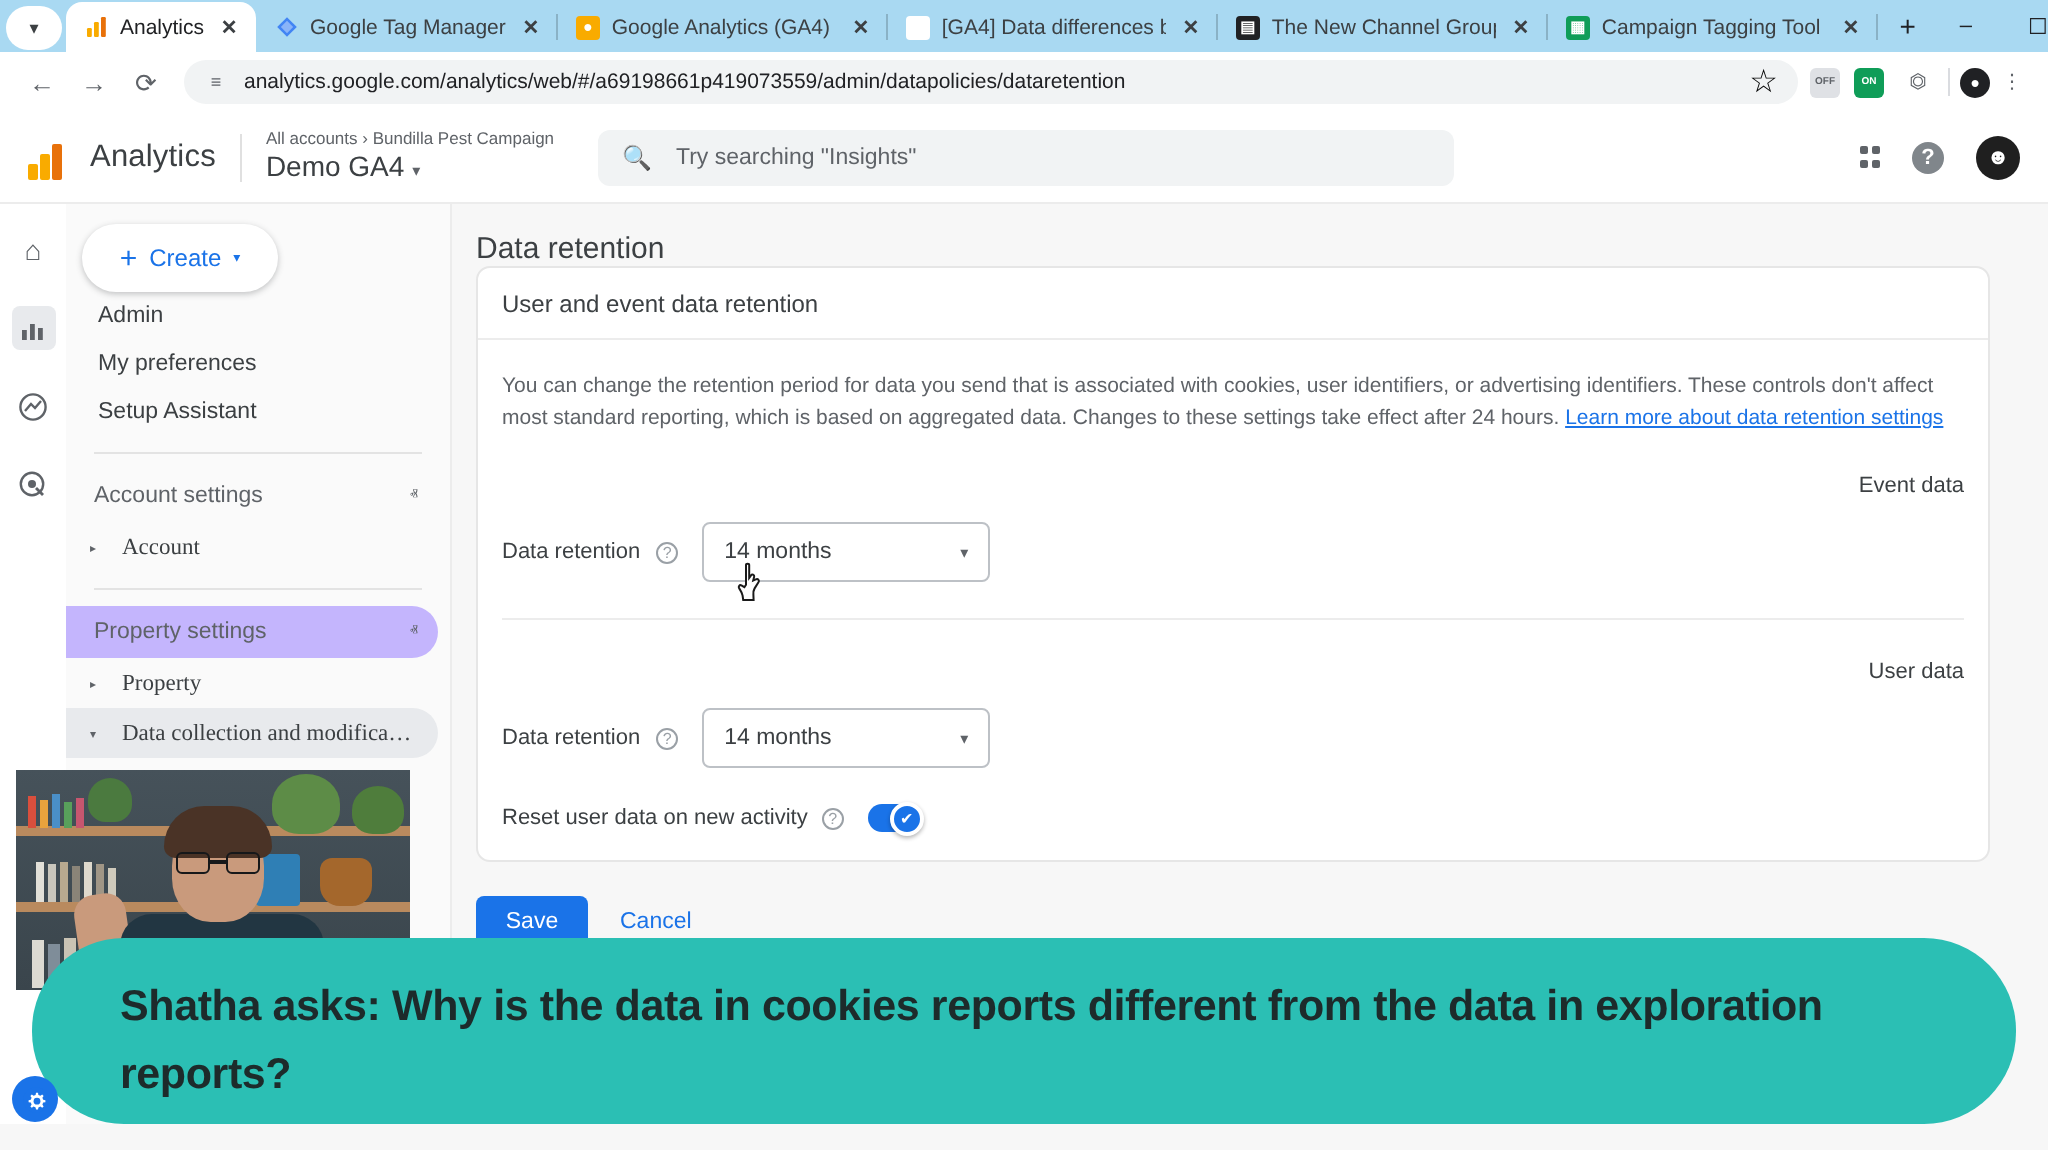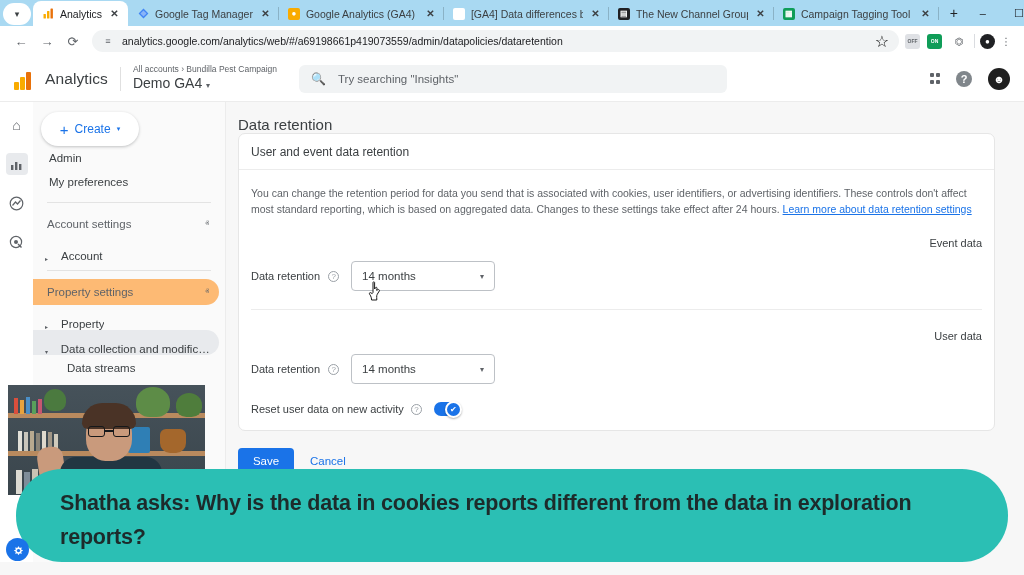--- a/index.html
+++ b/index.html
@@ -153,24 +153,24 @@
   .nav-item{
     height:24px; display:flex; align-items:center; padding-left:16px;
     font-size:11.5px; color:#3c4043; border-radius:0 12px 12px 0; margin-right:8px;
   }
   .nav-sep{ height:1px; background:#e3e3e3; margin:8px 14px 8px 14px; }
   .nav-group{
     height:26px; display:flex; align-items:center; padding-left:14px; padding-right:10px;
     font-size:11.5px; color:#5f6368; border-radius:0 13px 13px 0; margin-right:6px;
   }
   .nav-group .gcaret{ margin-left:auto; font-size:8px; color:#5f6368; }
-  .nav-group.hl{ background:#fdba74; }
+  .nav-group.hl{ background:#c4b5fd; }
   .nav-sub{
-    height:25px; display:flex; align-items:flex-end; gap:8px; padding-left:12px; padding-right:8px;
-    font-size:11.5px; color:#3c4043; border-radius:0 13px 13px 0; margin-right:6px;
+    height:25px; display:flex; align-items:center; gap:8px; padding-left:12px; padding-right:8px;
+    font-size:11.5px; color:#3c4043; border-radius:0 13px 13px 0; margin-right:6px;font-family:Liberation Serif, serif;
   }
   .nav-sub.sel{ background:#e8eaed; }
   .nav-sub .tri{ font-size:6px; color:#5f6368; width:8px; }
   .nav-sub .stext{ overflow:hidden; white-space:nowrap; text-overflow:ellipsis; }
   .nav-leaf{
     height:25px; display:flex; align-items:center; padding-left:34px;
     font-size:11.5px; color:#3c4043;
   }
 
   
@@ -437,20 +437,21 @@
   <div class="sidenav">
     <div class="create-btn">
       <span class="plus">+</span>
       <span>Create</span>
       <span class="dncaret">▾</span>
     </div>
 
     <div class="nav-list">
       <div class="nav-item">Admin</div>
       <div class="nav-item">My preferences</div>
+      <div class="nav-item">Setup Assistant</div>
     </div>
 
     <div class="nav-sep"></div>
 
     <div class="nav-group">
       <span>Account settings</span>
       <span class="gcaret">ⱏ</span>
     </div>
     <div class="nav-sub">
       <span class="tri">▸</span>

